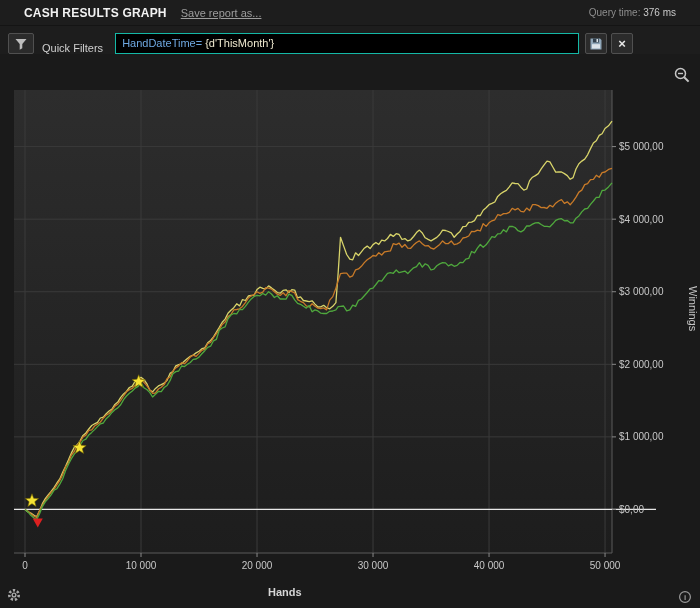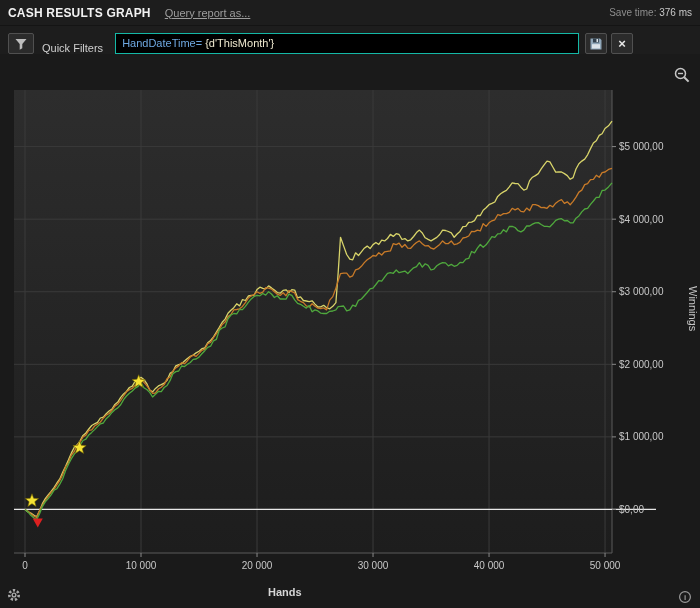--- a/index.html
+++ b/index.html
@@ -1,20 +1,20 @@
 <!DOCTYPE html>
 <html><head>
 <meta charset="utf-8">
 <style>
   *{margin:0;padding:0;box-sizing:border-box}
   html,body{width:700px;height:608px;background:#141414}
   body{font-family:"Liberation Sans",sans-serif}
   .app{position:relative;width:700px;height:608px;background:#1a1a1a;overflow:hidden}
 
-  .top-bar{position:absolute;left:0;top:0;width:700px;height:26px;background:#1d1d1d;display:flex;align-items:center;padding:0 8px;border-bottom:1px solid #141414}
+  .top-bar{position:absolute;left:0;top:0;width:700px;height:26px;background:#1d1d1d;display:flex;align-items:center;padding:0 24px;border-bottom:1px solid #141414}
   .title{font-size:12px;font-weight:bold;color:#f2f2f2;letter-spacing:.2px}
   .save-report{margin-left:14px;font-size:11px;color:#9d9d9d;text-decoration:underline;cursor:pointer}
   .query-time{margin-left:auto;font-size:10px;color:#8d8d8d}
   .query-val{color:#c9c9c9}
 
   .filter-bar{position:absolute;left:0;top:26px;width:700px;height:28px;background:#1d1d1d;display:flex;align-items:flex-end}
   .icon-btn{background:#2b2b2b;border:1px solid #505050;border-radius:2px;width:26px;height:21px;display:flex;align-items:center;justify-content:center;cursor:pointer;padding:0}
   .funnel-btn{margin-left:8px}
   .qf-label{margin-left:8px;font-size:11px;color:#cfcfcf}
   .filter-input{margin-left:12px;width:464px;height:21px;background:#000000;border:1px solid #14b8a6;font-size:11px;line-height:19px;padding:0 6px;white-space:nowrap;overflow:hidden;cursor:text}
@@ -32,22 +32,22 @@
   .gear-icon{position:absolute;left:7px;top:534px;cursor:pointer}
   .info-icon{position:absolute;right:8px;top:536px;cursor:pointer}
 </style>
 </head>
 <body>
 
 <div class="app">
 
   <div class="top-bar">
     <span class="title">CASH RESULTS GRAPH</span>
-    <a class="save-report">Query report as...</a>
-    <span class="query-time"><span>Save time:</span> <span class="query-val">376 ms</span></span>
+    <a class="save-report">Save report as...</a>
+    <span class="query-time"><span>Query time:</span> <span class="query-val">376 ms</span></span>
   </div>
 
   <div class="filter-bar">
     <button class="icon-btn funnel-btn">
       <svg width="14" height="14" viewBox="0 0 14 14">
         <path d="M1.5 2 h11 L8.3 7 v4.2 L5.7 12.8 V7 Z" fill="#bdbdbd"></path>
       </svg>
     </button>
     <span class="qf-label">Quick Filters</span>
     <div class="filter-input">

